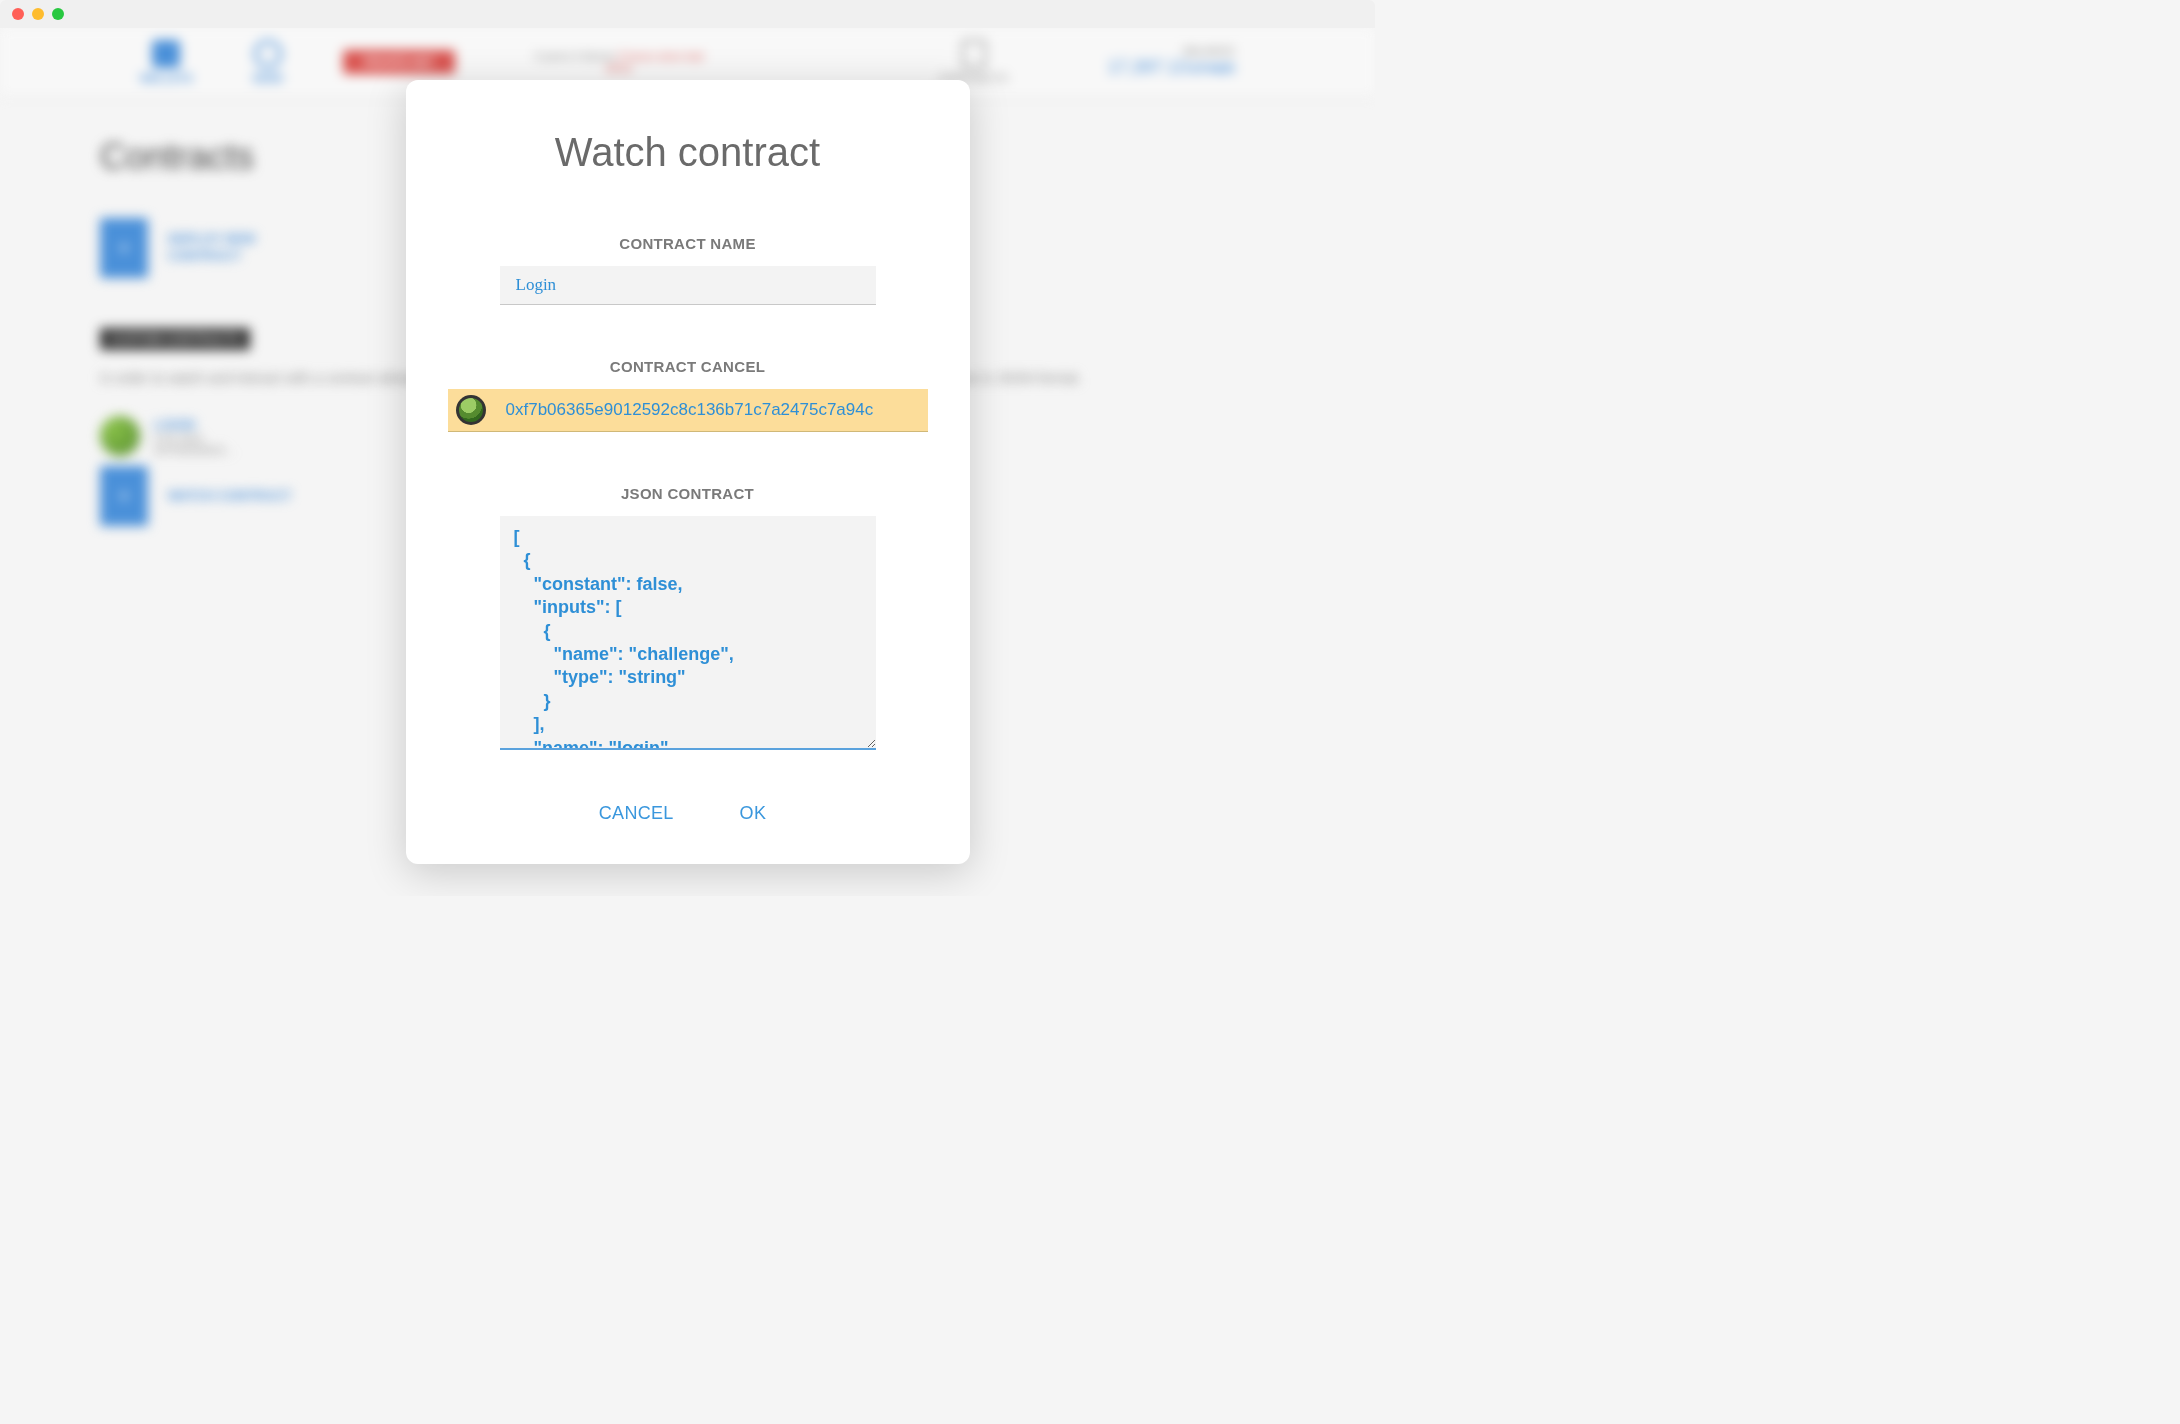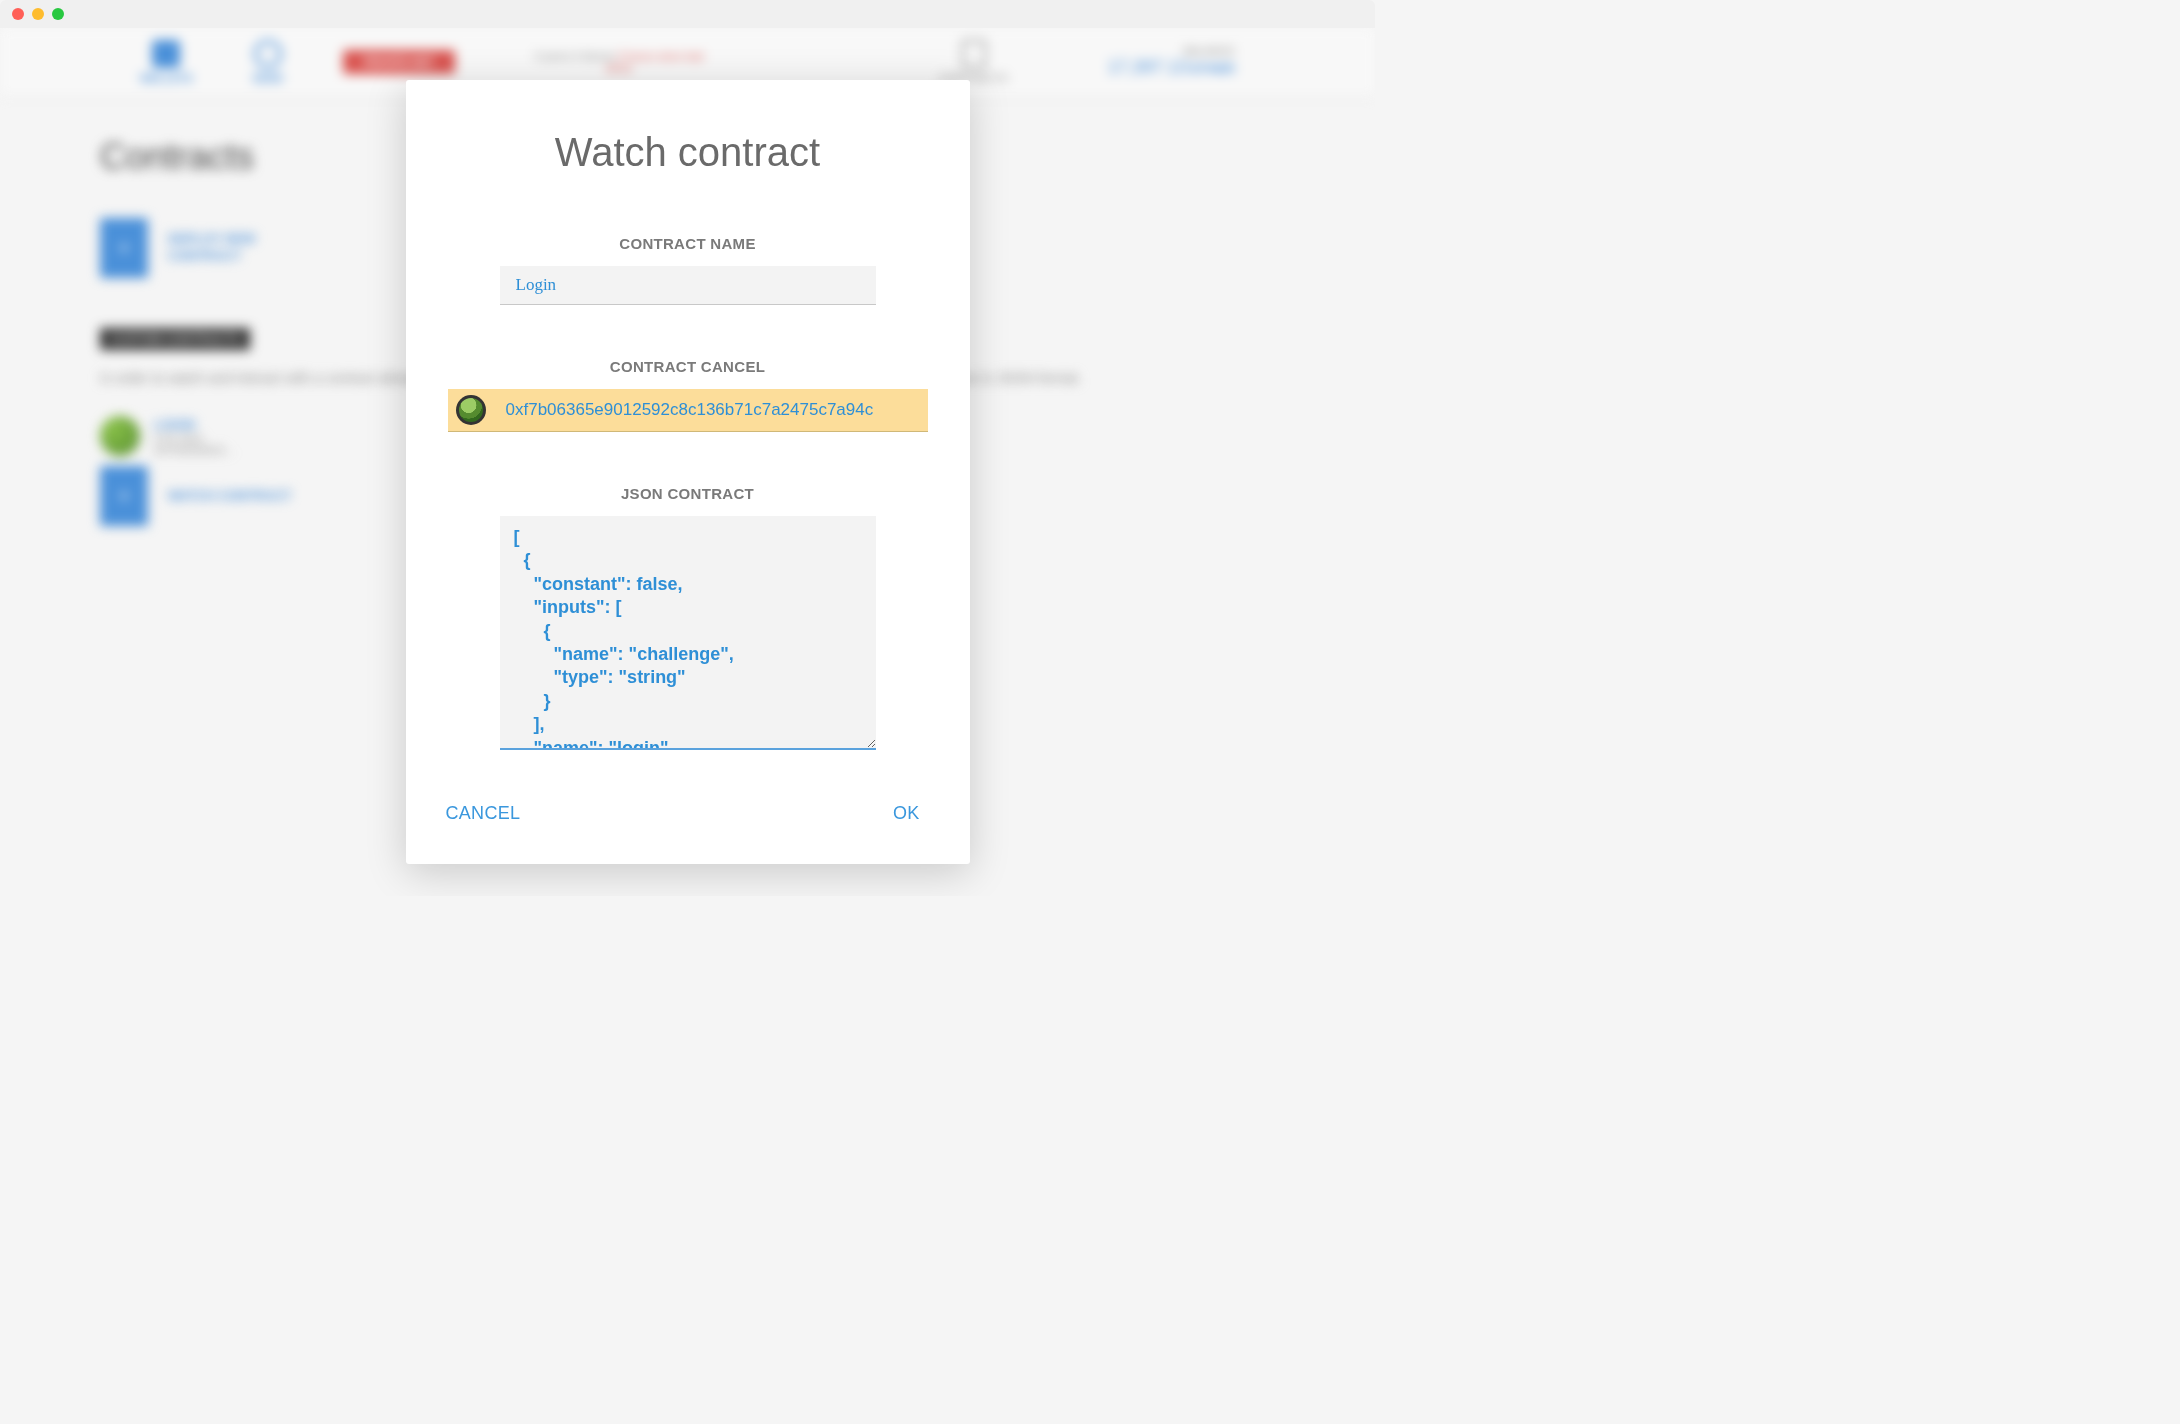--- a/index.html
+++ b/index.html
@@ -31,35 +31,35 @@
 .bg-tile-box { width: 48px; height: 60px; background: #4a90d9; border-radius: 2px; display: flex; align-items: center; justify-content: center; color: #fff; font-size: 20px; }
 .bg-tile-label { color: #4a90d9; font-size: 13px; font-weight: 600; line-height: 1.3; }
 .bg-badge { background: #333; color: #fff; padding: 4px 10px; font-size: 12px; display: inline-block; margin: 20px 0; }
 .bg-para { color: #888; font-size: 14px; margin-bottom: 30px; }
 .bg-item { display: flex; align-items: center; gap: 14px; margin-bottom: 10px; }
 .bg-ident { width: 40px; height: 40px; border-radius: 50%; background: radial-gradient(circle at 30% 30%, #8bc34a, #558b2f); }
 .bg-item-text { font-size: 13px; color: #4a90d9; font-weight: 600; }
 .bg-item-sub { color: #888; font-size: 11px; font-weight: 400; }
 
 
-.modal { position: absolute; top: 80px; left: 50%; transform: translateX(-50%); width: 564px; background: #fff; border-radius: 3px; box-shadow: 0 8px 40px rgba(0,0,0,0.18); z-index: 10; padding: 50px 40px 40px; }
+.modal { position: absolute; top: 80px; left: 50%; transform: translateX(-50%); width: 564px; background: #fff; border-radius: 12px; box-shadow: 0 8px 40px rgba(0,0,0,0.18); z-index: 10; padding: 50px 40px 40px; }
 .modal h1 { font-size: 40px; font-weight: 300; color: #6a6a6a; text-align: center; margin-bottom: 60px; }
 .field { margin-bottom: 53px; text-align: center; }
 .field-label { font-size: 15px; font-weight: 600; color: #7a7a7a; letter-spacing: 0.3px; margin-bottom: 14px; }
 .text-input { width: 376px; margin: 0 auto; background: #f3f3f3; border: none; border-bottom: 1px solid #c8c8c8; padding: 9px 16px; font-size: 17px; color: #2e8fd6; text-align: left; outline: none; display: block; font-family: Liberation Serif, serif; }
 .text-input::placeholder { color: #aaa; }
 
 .addr-wrap { width: 480px; margin: 0 auto; background: #fcdd9a; border-bottom: 1px solid #d0b878; display: flex; align-items: center; padding: 6px 8px; gap: 20px; }
 .identicon { width: 30px; height: 30px; border-radius: 50%; background: #333; position: relative; overflow: hidden; flex-shrink: 0; }
 .identicon::before { content: ""; position: absolute; inset: 3px; background: radial-gradient(circle at 40% 30%, #9ccc65 35%, #558b2f 36% 60%, #33691e 61%); border-radius: 50%; }
 .addr-input { flex: 1; background: transparent; border: none; font-size: 17px; color: #2e8fd6; outline: none; font-family: inherit; overflow: hidden; text-overflow: clip; white-space: nowrap; }
 
 .json-area { width: 376px; height: 234px; margin: 0 auto; display: block; background: #f3f3f3; border: none; border-bottom: 2px solid #5aa2dd; padding: 10px 14px; font-size: 18px; line-height: 1.3; color: #2e8fd6; font-weight: 600; font-family: inherit; resize: both; outline: none; white-space: pre; overflow: hidden; }
 
-.modal-actions { display: flex; justify-content: space-between; gap: 66px; padding-right: 10px; }
+.modal-actions { display: flex; justify-content: center; gap: 66px; padding-right: 10px; }
 .btn { background: none; border: none; font-size: 18px; color: #3a97dd; cursor: pointer; font-family: inherit; letter-spacing: 0.3px; }
 .btn-primary { font-weight: 400; }
 </style>
 </head>
 <body>
 
 <div class="window-chrome">
   <div class="traffic-light tl-red"></div>
   <div class="traffic-light tl-yellow"></div>
   <div class="traffic-light tl-green"></div>

